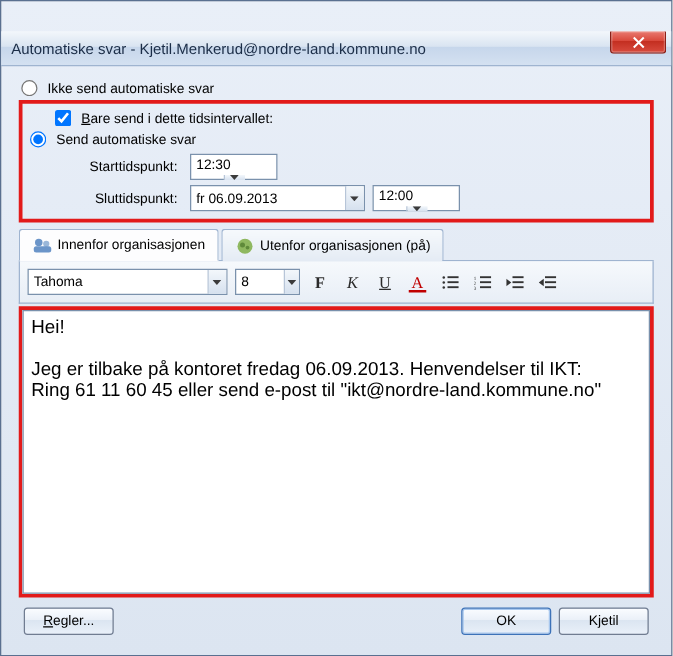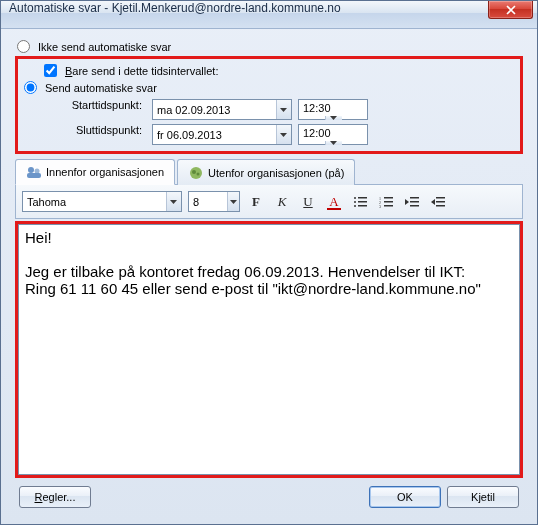--- a/index.html
+++ b/index.html
@@ -18,22 +18,24 @@
     box-shadow: 0 6px 20px rgba(0,0,0,0.5);
     position: relative;
     display: flex;
     flex-direction: column;
   }
   .titlebar {
     height: 28px;
     background: linear-gradient(180deg, #f3f7fb 0%, #d9e4f1 45%, #c6d6eb 46%, #d4e1f1 100%);
     border-bottom: 1px solid #9fb4d0;
     display: flex;
+    align-items: center;
     padding: 0 0 0 8px;
     position: relative;
+    margin-top: 24px;
   }
   .titlebar-text {
     color: #1b2d47;
     font-size: 12px;
   }
   .close-btn {
     position: absolute;
     right: 4px;
     top: 0;
     width: 45px;
@@ -69,21 +71,21 @@
     border: 3px solid #e21a1a;
     padding: 2px 4px 6px 4px;
     margin-bottom: 4px;
   }
   .interval {
     margin-left: 20px;
     margin-top: 2px;
   }
   .dt-row {
     display: flex;
-    align-items: flex-start;
+    align-items: center;
     margin: 4px 0 0 30px;
     gap: 6px;
   }
   .dt-label {
     width: 90px;
     text-align: right;
     margin-right: 4px;
   }
   .combo {
     display: inline-flex;
@@ -233,28 +235,20 @@
         <span><span class="underline-key">B</span><span>are send i dette tidsintervallet:</span></span>
       </label>
 
       <label class="radio-row">
         <input type="radio" name="aut" checked="" style="">
         <span>Send automatiske svar</span>
       </label>
 
       <div class="dt-row">
         <span class="dt-label">Starttidspunkt:</span>
-        <span class="combo date">
-          <input value="ma 02.09.2013" style="">
-          <span class="arrow">
-              <svg viewBox="0 0 7 4">
-                <path d="M0 0 L3.5 4 L7 0 Z" fill="#3b3b3b"></path>
-              </svg>
-            </span>
-        </span>
         <span class="combo time">
           <input value="12:30" style="">
           <span class="arrow">
               <svg viewBox="0 0 7 4">
                 <path d="M0 0 L3.5 4 L7 0 Z" fill="#3b3b3b"></path>
               </svg>
             </span>
         </span>
       </div>
 

